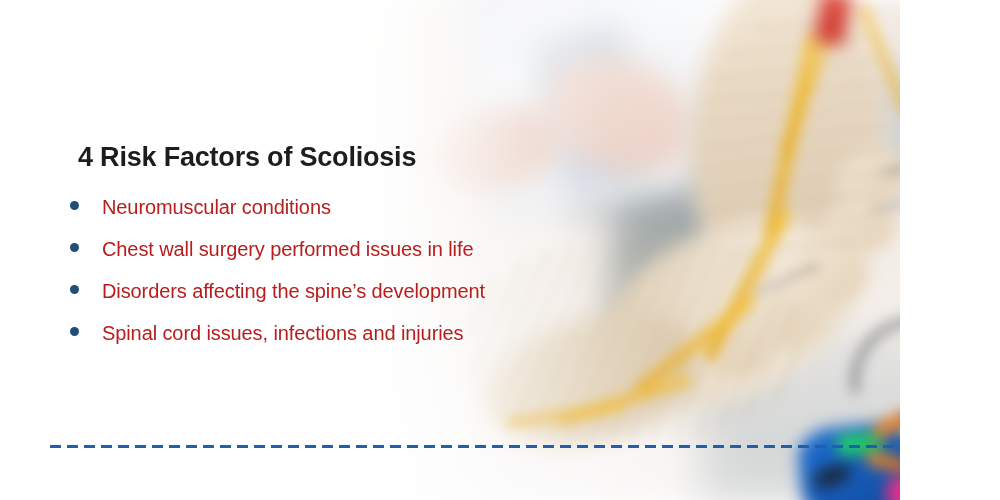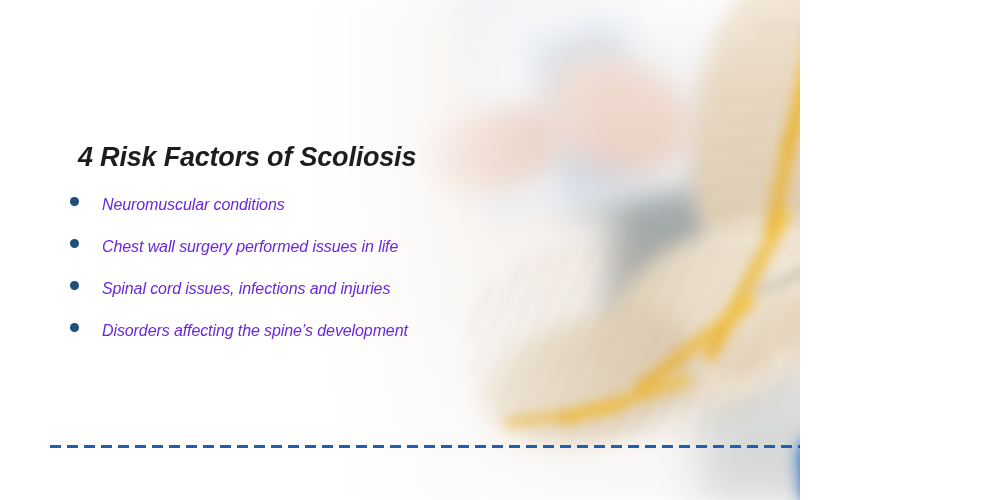--- a/index.html
+++ b/index.html
@@ -2,26 +2,25 @@
 <html><head>
 <meta charset="utf-8">
 <style>
   html, body {
     margin: 0;
     padding: 0;
     background: #ffffff;
   }
   #canvas {
     position: relative;
-    width: 800px;
+    width: 900px;
     height: 500px;
     background: #ffffff;
     overflow: hidden;
     font-family: "Liberation Sans", sans-serif;
-    font-style: italic;
   }
 
   
   .photo {
     position: absolute;
     inset: 0;
     overflow: hidden;
   }
   .photo-layer { position: absolute; }
 
@@ -318,22 +317,22 @@
     width: 9px;
     height: 9px;
     border-radius: 50%;
     background: #1f4e79;
     flex: 0 0 auto;
     position: relative;
     top: -4px;
     margin-right: 23px;
   }
   .bullet-text {
-    font-size: 16px;
-    color: #6d28d9;
+    font-size: 20px;
+    color: #b91c1c;
     letter-spacing: -.1px;
   }
 
   
   .dashed-rule {
     position: absolute;
     left: 50px;
     top: 445px;
     width: 910px;
     height: 3px;
@@ -415,24 +414,24 @@
       <li class="bullet-item">
         <span class="bullet-dot"></span>
         <span class="bullet-text">Neuromuscular conditions</span>
       </li>
       <li class="bullet-item">
         <span class="bullet-dot"></span>
         <span class="bullet-text">Chest wall surgery performed issues in life</span>
       </li>
       <li class="bullet-item">
         <span class="bullet-dot"></span>
-        <span class="bullet-text">Spinal cord issues, infections and injuries</span>
+        <span class="bullet-text">Disorders affecting the spine’s development</span>
       </li>
       <li class="bullet-item">
         <span class="bullet-dot"></span>
-        <span class="bullet-text">Disorders affecting the spine’s development</span>
+        <span class="bullet-text">Spinal cord issues, infections and injuries</span>
       </li>
     </ul>
 
     <div class="dashed-rule"></div>
   </div>
 
 </div>
 
 </body></html>

